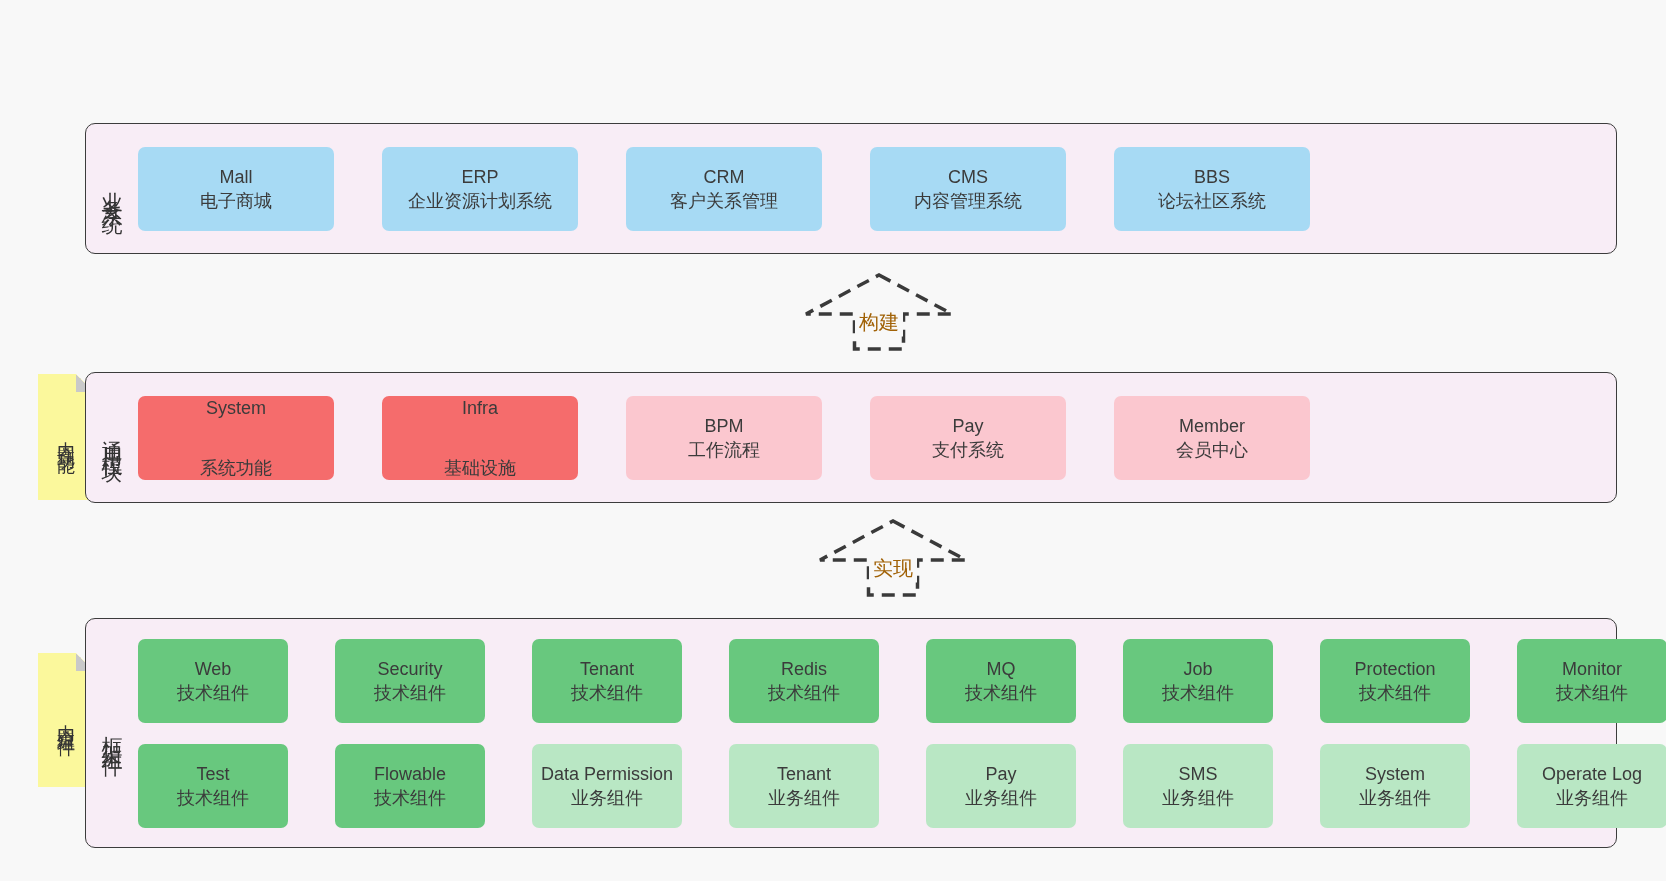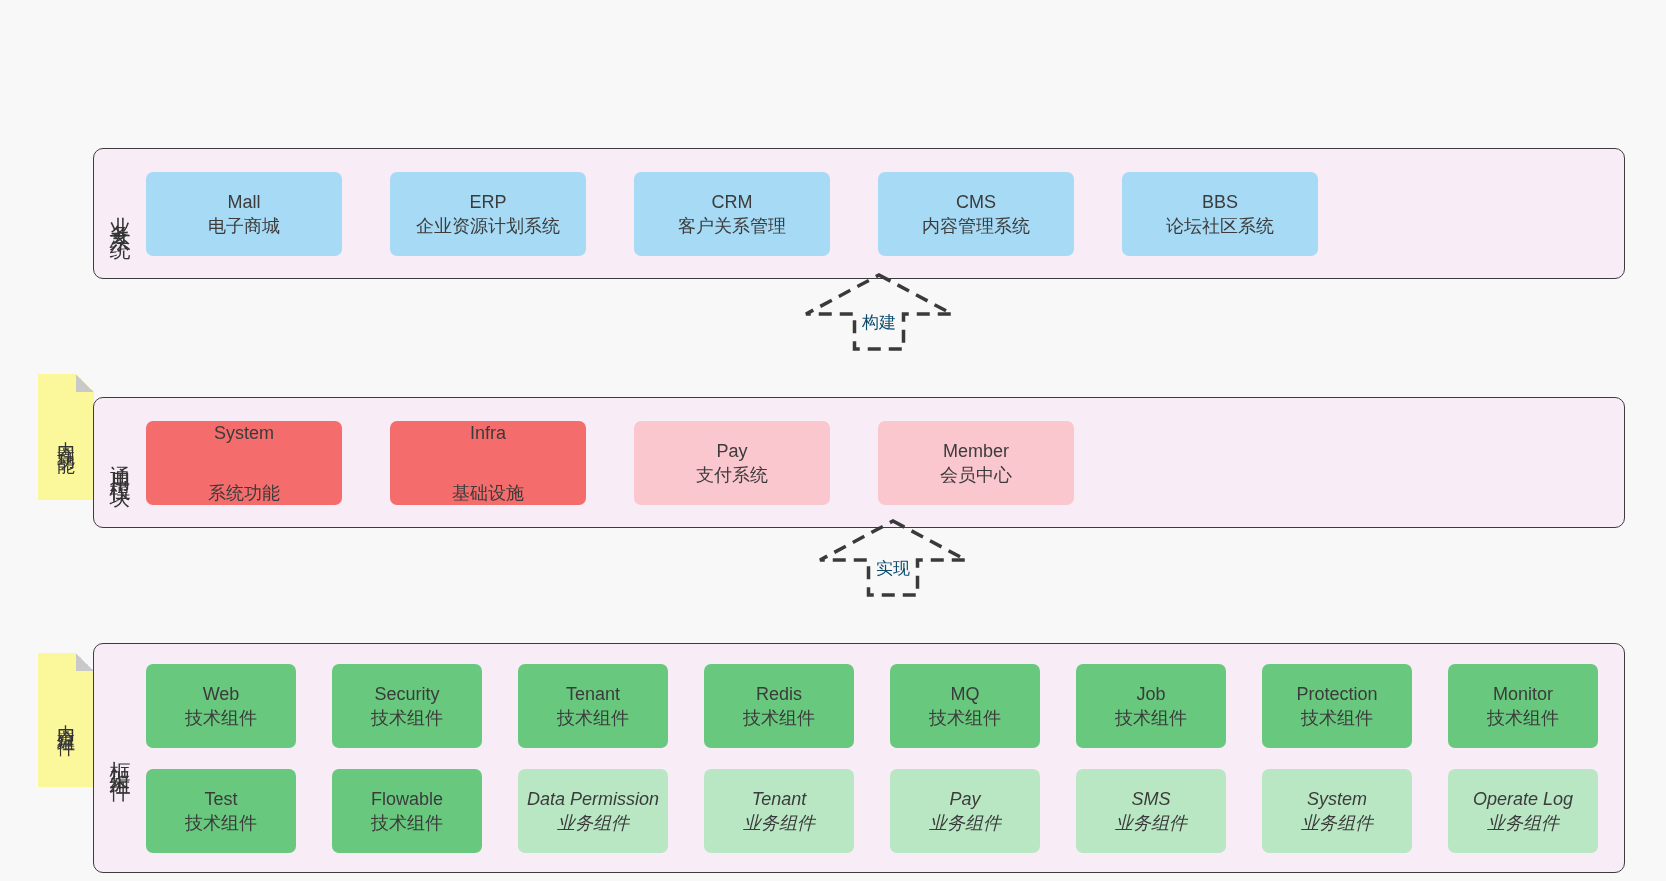--- a/index.html
+++ b/index.html
@@ -1,50 +1,50 @@
 <!DOCTYPE html>
 <html><head>
 <meta charset="utf-8">
 <style>
   * { box-sizing: border-box; margin: 0; padding: 0; }
   html,body { background:#f8f8f8; }
   body { font-family: "Liberation Sans", "DejaVu Sans", sans-serif; color:#3b3b3b; }
   .canvas { position:relative; width:1666px; height:881px; background:#f8f8f8; overflow:hidden; }
 
   .tier {
-    position:absolute; left:93px; width:1532px;
+    position:absolute; left:85px; width:1532px;
     background:#f8edf6; border:1.5px solid #3c3c3c; border-radius:10px;
-    display:flex; align-items:center; z-index:2;margin-top:25px;
+    display:flex; align-items:center; z-index:2;
   }
   .tier1 { top:123px; height:131px; }
   .tier2 { top:372px; height:131px; }
   .tier3 { top:618px; height:230px; }
 
   .tier-label {
     flex:0 0 52px; width:52px; display:flex; justify-content:center; align-items:center;
     writing-mode:vertical-rl; text-orientation:upright;
     font-size:21px; letter-spacing:7px; color:#333; height:100%;
   }
 
   .boxes-row { display:flex; gap:48px; align-items:center; }
   .rows-col { display:flex; flex-direction:column; gap:21px; }
-  .rows-col .boxes-row { gap:36px; }
+  .rows-col .boxes-row { gap:47px; }
 
   .box {
     border-radius:7px; display:flex; flex-direction:column;
     justify-content:center; align-items:center; text-align:center;
   }
   .box-lg { width:196px; height:84px; }
   .box-sm { width:150px; height:84px; }
   .box-name, .box-desc { font-size:18px; line-height:24px; color:#3b3b3b; }
   .blue  { background:#a7daf4; }
   .red   { background:#f56c6c;gap:36px; }
   .pink  { background:#fbc7cf; }
   .green { background:#68c87e; }
-  .lightgreen { background:#b9e7c4;font-style:italic; }
+  .lightgreen { background:#b9e7c4; }
 
   .note {
     position:absolute; left:38px; width:56px; background:#fbf89c; z-index:1;
     clip-path: polygon(0 0, calc(100% - 18px) 0, 100% 18px, 100% 100%, 0 100%);
     display:flex; align-items:center; justify-content:center;
   }
   .note .fold {
     position:absolute; top:0; right:0; width:18px; height:18px;
     background:linear-gradient(to bottom left, rgba(0,0,0,0) 50%, #c9c9c9 50%);
   }
@@ -54,21 +54,21 @@
     writing-mode:vertical-rl; text-orientation:upright;
     font-size:18px; letter-spacing:5px; color:#333;
   }
 
   .arrow { position:absolute; width:150px; height:80px; z-index:3; }
   .arrow1 { left:804px; top:272px; }
   .arrow2 { left:818px; top:518px; }
   .arrow svg { position:absolute; inset:0; }
   .arrow-label {
     position:absolute; left:50%; top:62%; transform:translate(-50%,-50%);
-    background:#f8f8f8; padding:1px 4px; font-size:17px; color:#0c4a6e; white-space:nowrap;
+    background:#f8f8f8; padding:1px 4px; font-size:20px; color:#a16207; white-space:nowrap;
   }
 </style>
 </head>
 <body>
 
 <div class="canvas">
 
   <section class="tier tier1">
     <div class="tier-label">业务系统</div>
     <div class="boxes-row">
@@ -112,20 +112,24 @@
     <div class="boxes-row">
       <div class="box box-lg red">
         <div class="box-name">System</div>
         <div class="box-desc">系统功能</div>
       </div>
       <div class="box box-lg red">
         <div class="box-name">Infra</div>
         <div class="box-desc">基础设施</div>
       </div>
       <div class="box box-lg pink">
+        <div class="box-name">BPM</div>
+        <div class="box-desc">工作流程</div>
+      </div>
+      <div class="box box-lg pink">
         <div class="box-name">Pay</div>
         <div class="box-desc">支付系统</div>
       </div>
       <div class="box box-lg pink">
         <div class="box-name">Member</div>
         <div class="box-desc">会员中心</div>
       </div>
     </div>
   </section>
 

